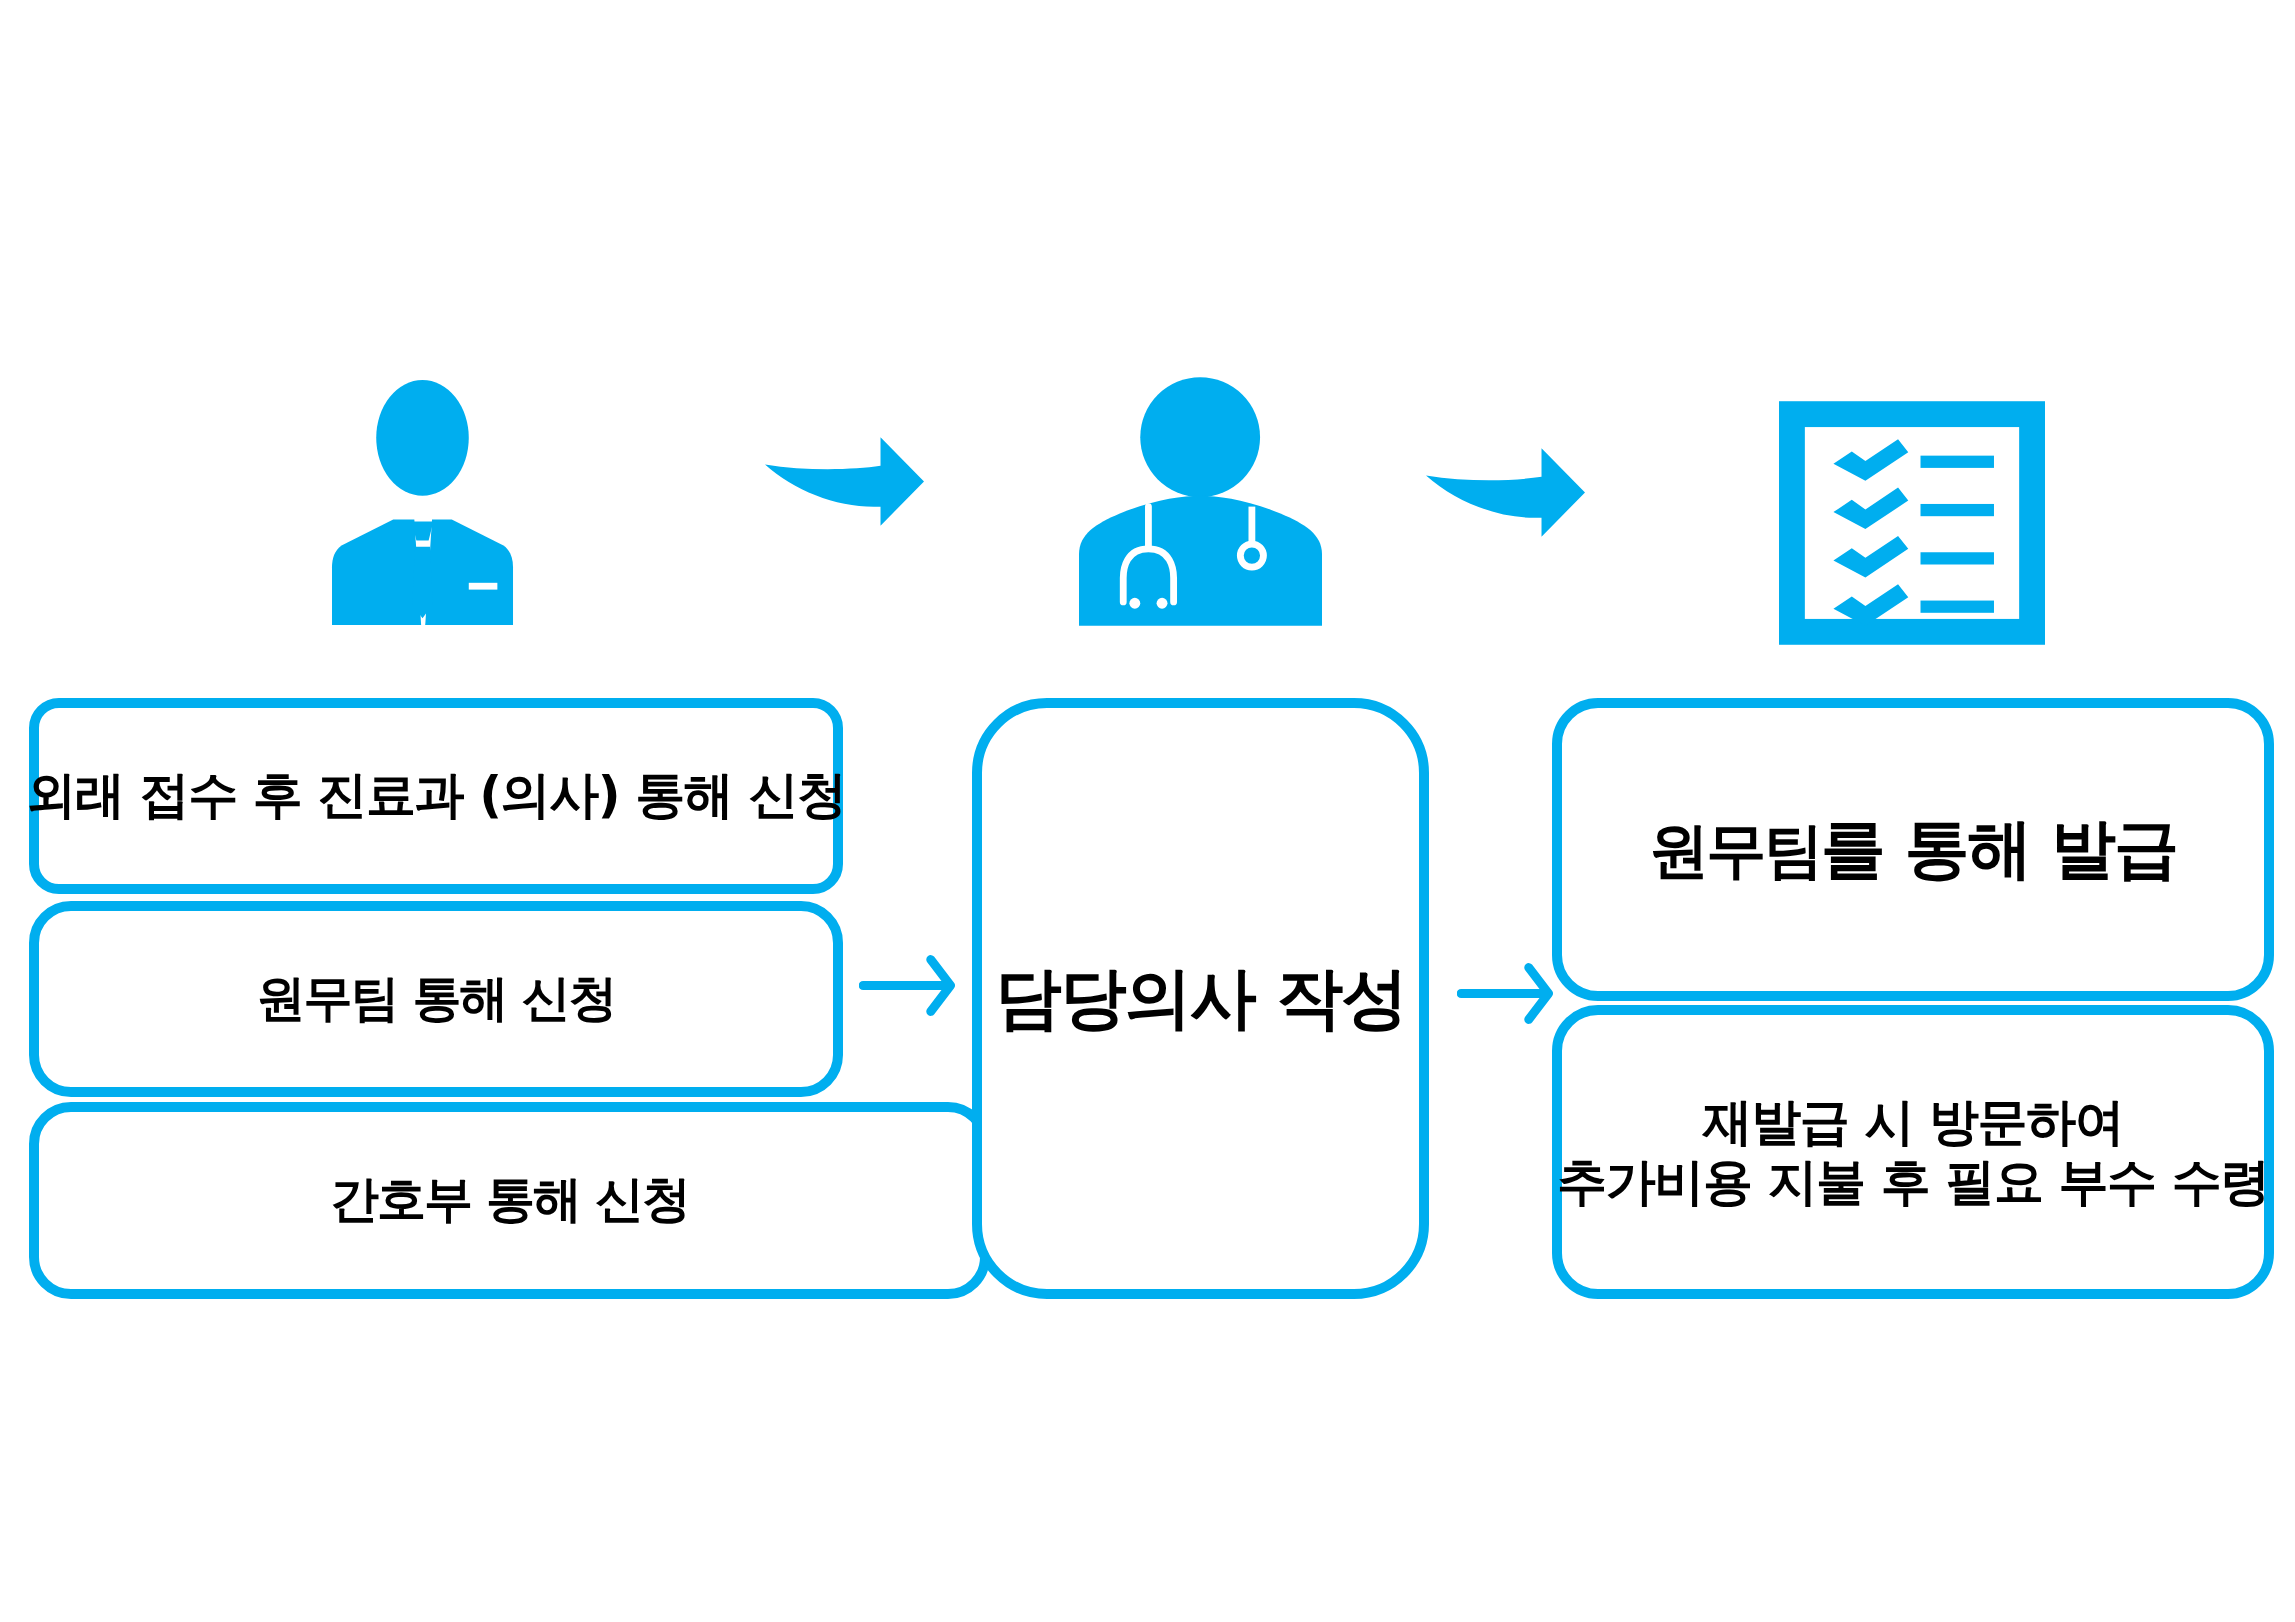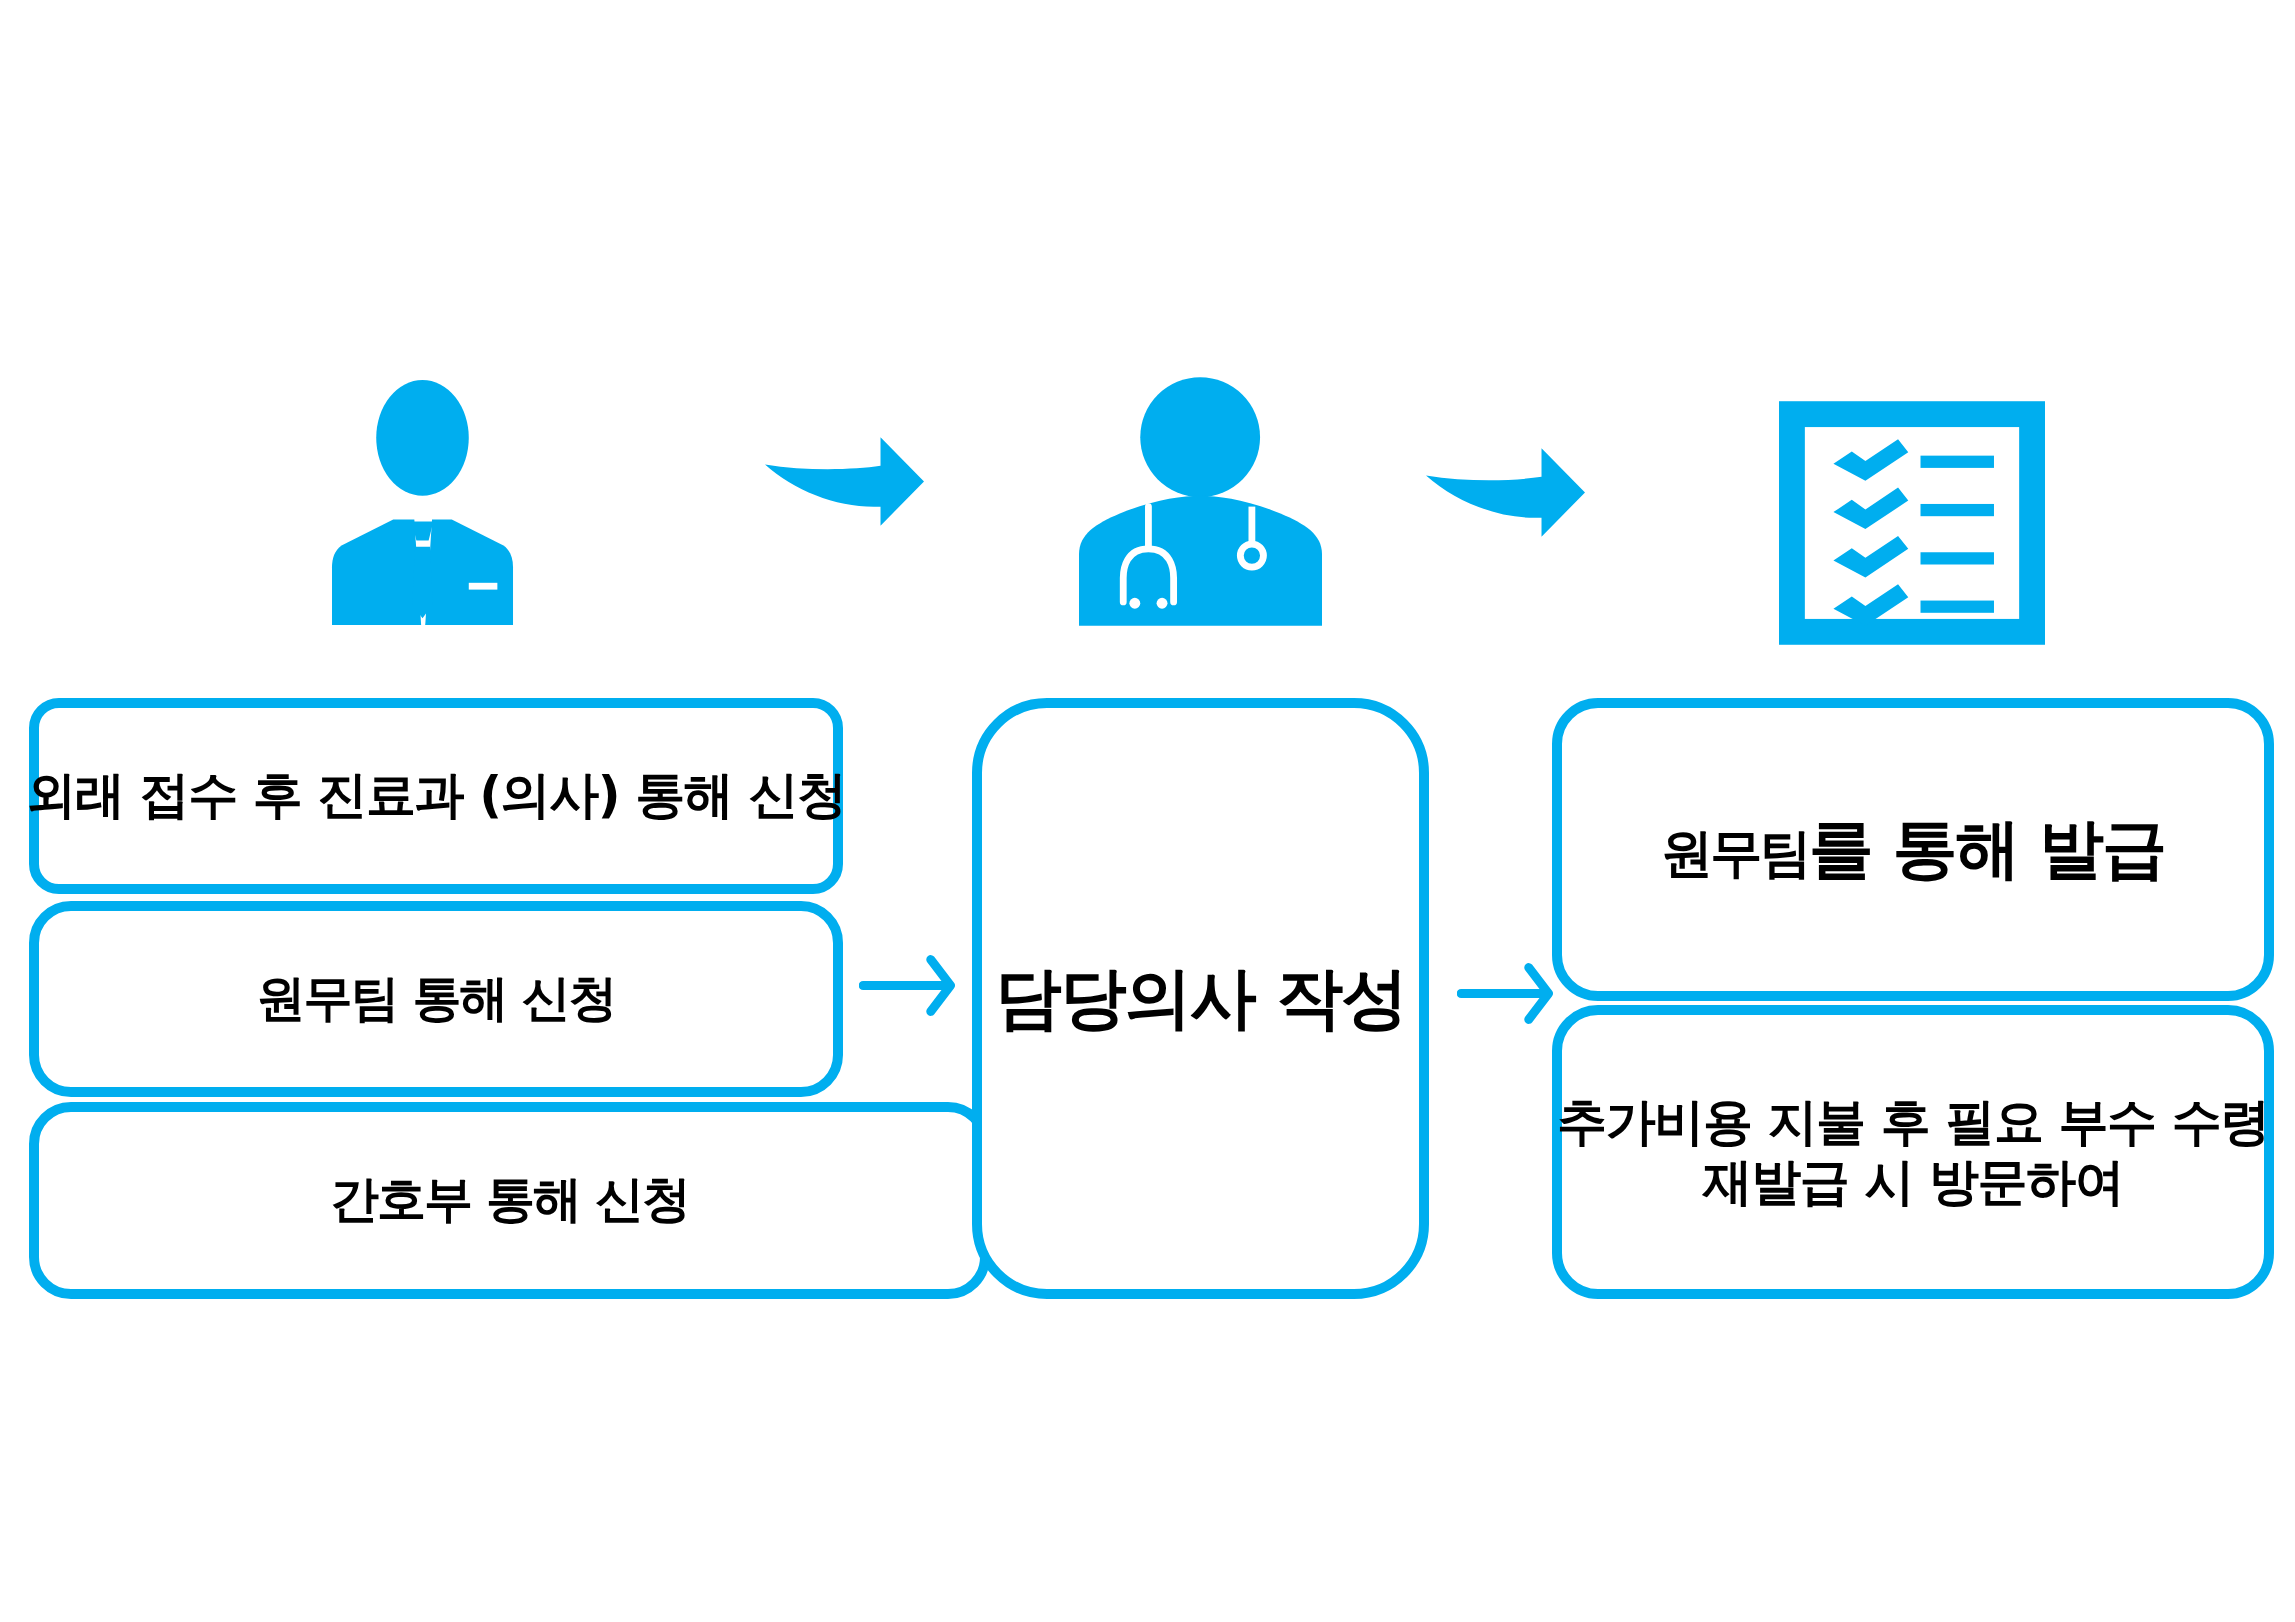--- a/index.html
+++ b/index.html
@@ -7,21 +7,21 @@
            font-family: "DejaVu Sans", "Liberation Sans", sans-serif; color: #000; }
     .abs { position: absolute; }
     .box { position: absolute; box-sizing: border-box; border: 10.2px solid #00AEEF;
            background: #fff; display: flex; align-items: center; justify-content: center;
            text-align: center; }
     .t { font-weight: bold; white-space: nowrap; line-height: 1.15; }
     .icon svg, .arrow svg { display: block; width: 100%; height: 100%; }
     .small { font-size: 50px; letter-spacing: -1.4px; }
     .big { font-size: 49px; letter-spacing: -2px; }
     .mid { font-size: 67px; letter-spacing: -2px; }
-    .heavy { font-size: 52px; font-weight: 900; letter-spacing: -2.7px; }
+    .heavy { font-size: 60px; font-weight: 900; letter-spacing: -2.7px; }
     .sub { font-size: 65px; letter-spacing: -2px; }
     .two { font-size: 50px; letter-spacing: -1.4px; line-height: 60px; }
   </style>
 </head>
 <body>
 
 <div class="abs icon" style="left:329px; top:380px; width:187px; height:245px;">
   <svg viewBox="0 0 274 360">
     <ellipse cx="137" cy="85" rx="68" ry="85" fill="#00AEEF"></ellipse>
     <path d="M94 205 L18 243 C8 250 4 262 4 275 L4 360 L135 360 L125 205 Z" fill="#00AEEF"></path>
@@ -98,17 +98,17 @@
   </svg>
 </div>
 
 <div class="box" style="left:1552px; top:698px; width:722px; height:303px; border-radius:46px;">
   <span class="t">
     <span class="heavy">원무팀</span><span class="sub">를 통해  발급</span>
   </span>
 </div>
 <div class="box" style="left:1552px; top:1005px; width:722px; height:294px; border-radius:46px;">
   <div class="t two">
+    <div>재발급 시 방문하여</div>
     <div>추가비용 지불 후  필요 부수 수령</div>
-    <div>재발급 시 방문하여</div>
   </div>
 </div>
 
 
 </body></html>

